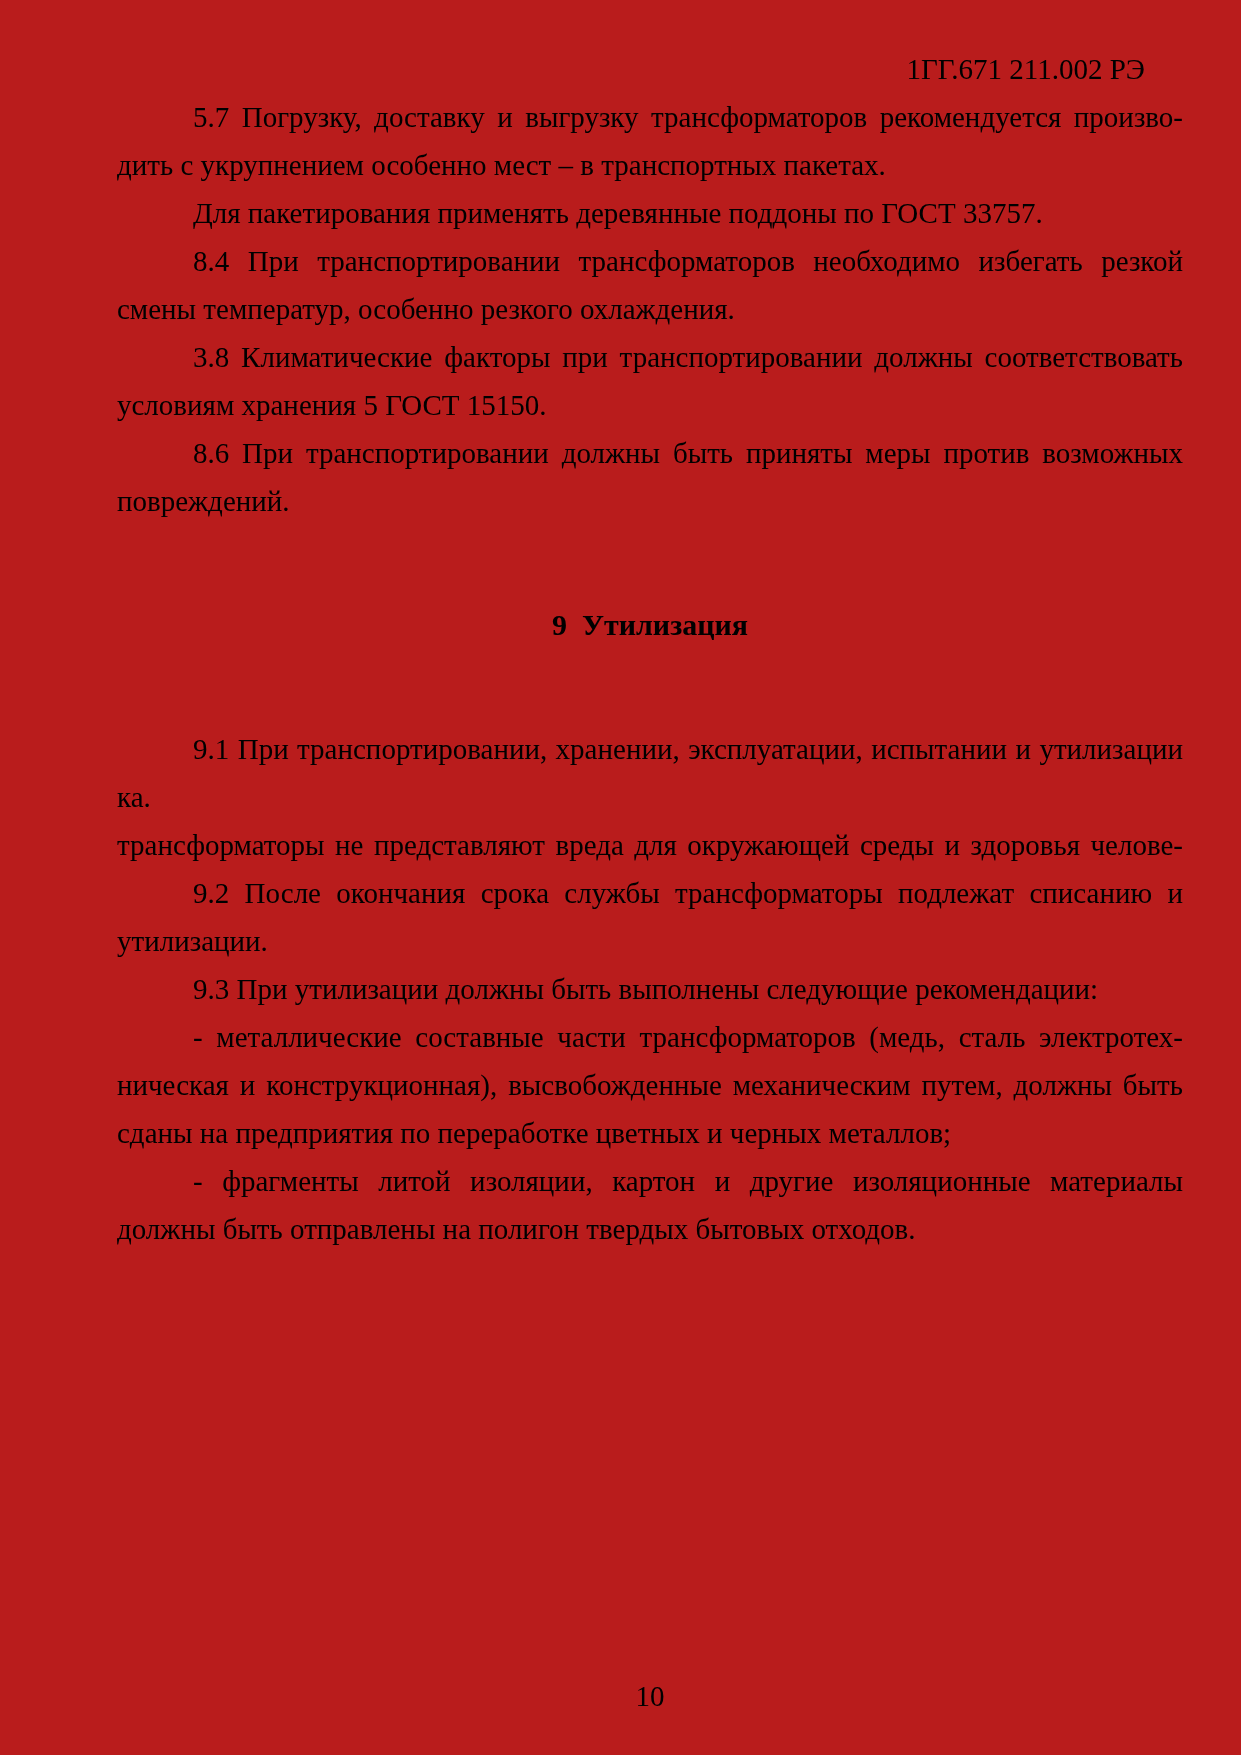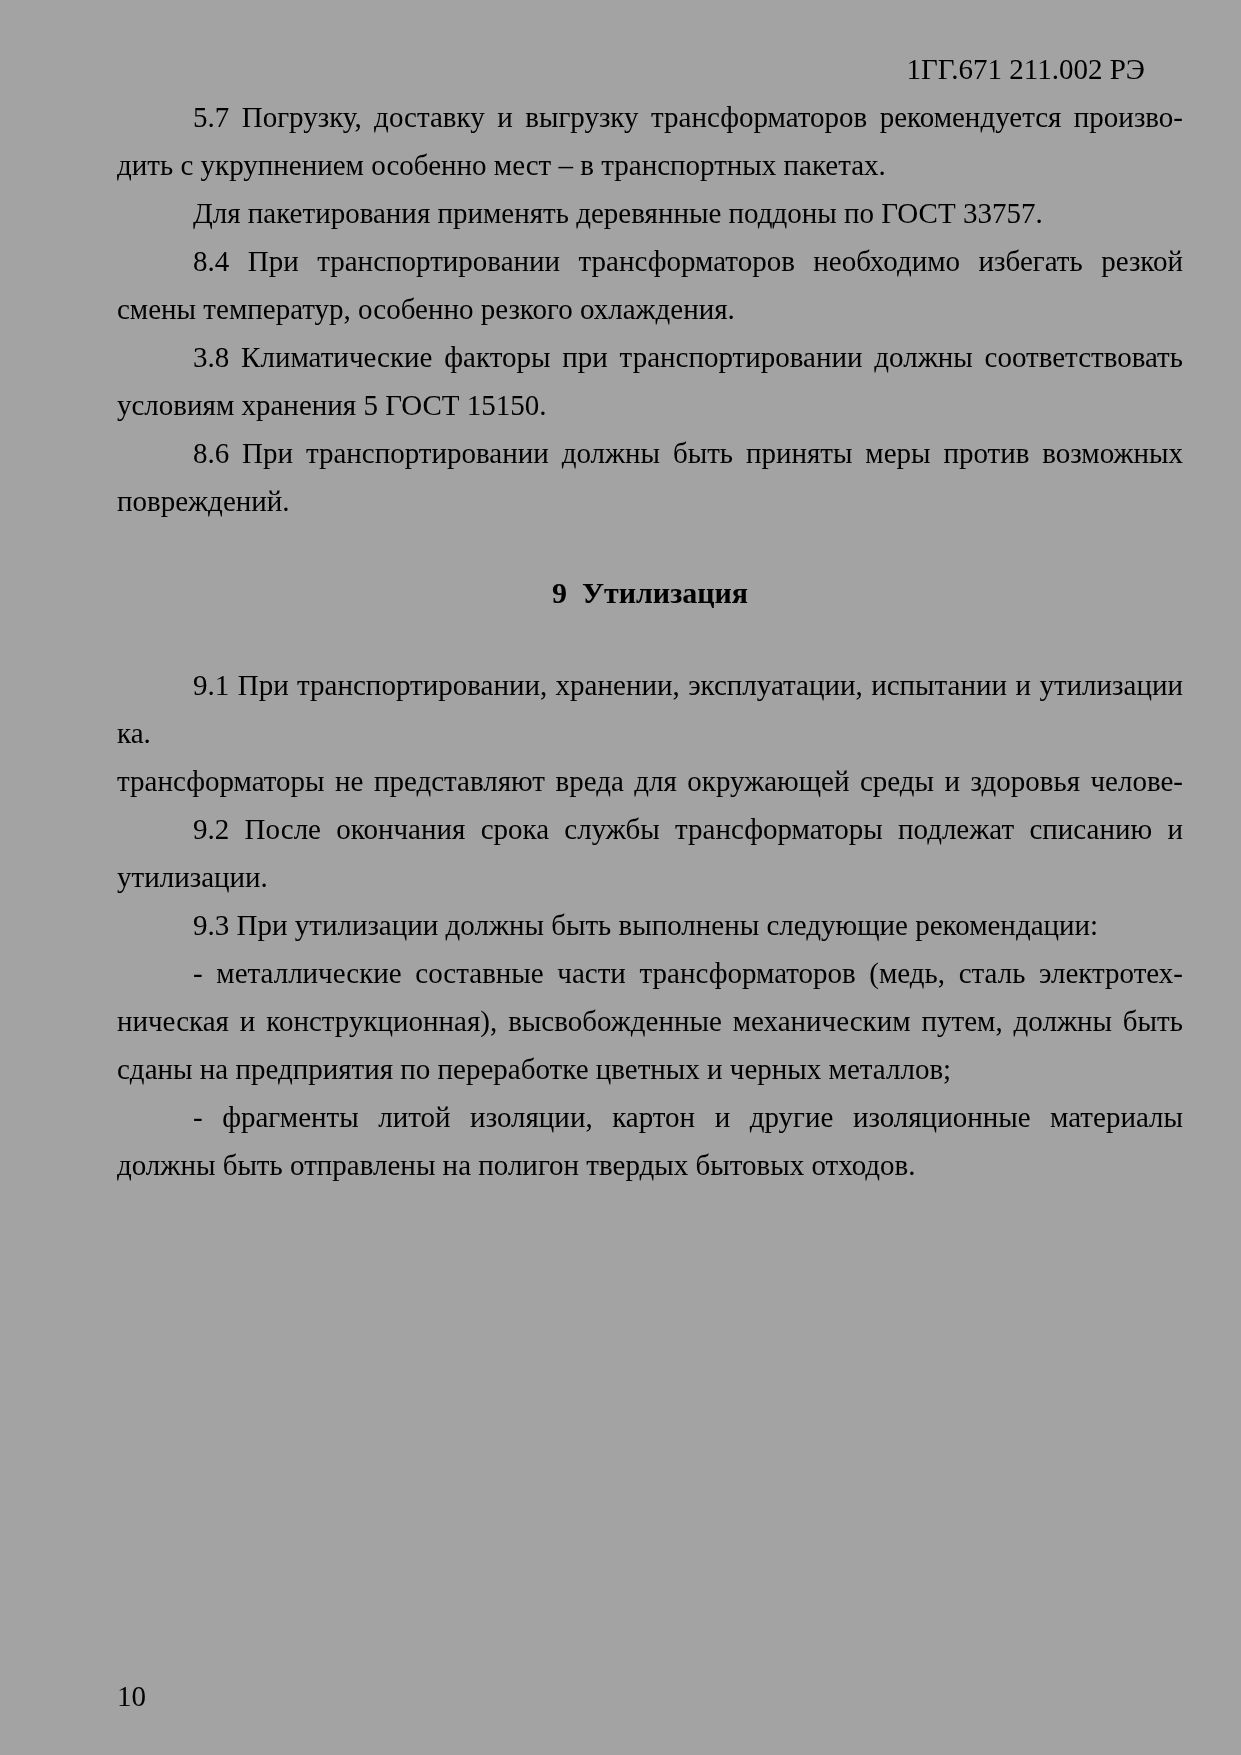--- a/index.html
+++ b/index.html
@@ -4,21 +4,21 @@
 <style>
   html, body {
     margin: 0;
     padding: 0;
     background: #ffffff;
   }
   .page {
     position: relative;
     width: 1241px;
     height: 1755px;
-    background: #a3a3a3;
+    background: #b91c1c;
     color: #000000;
     font-family: "Liberation Serif", "DejaVu Serif", serif;
     font-size: 29px;
     overflow: hidden;
   }
   .content {
     position: absolute;
     left: 117px;
     top: 45px;
     width: 1066px;
@@ -40,30 +40,30 @@
     text-align: justify;
     text-align-last: justify;
   }
   .line.indent {
     padding-left: 76px;
   }
   .heading {
     font-weight: 700;
     font-size: 30px;
     line-height: 48px;
-    margin: 44px 0;
+    margin: 76px 0;
     text-align: center;
   }
   .page-num {
     position: absolute;
     left: 117px;
     top: 1672px;
     width: 1066px;
     line-height: 48px;
-    text-align: left;
+    text-align: center;
   }
 </style>
 </head>
 <body>
 
 <div class="page">
   <div class="content">
     <div class="doc-code">1ГГ.671 211.002 РЭ</div>
     <div>
         <div class="para">

